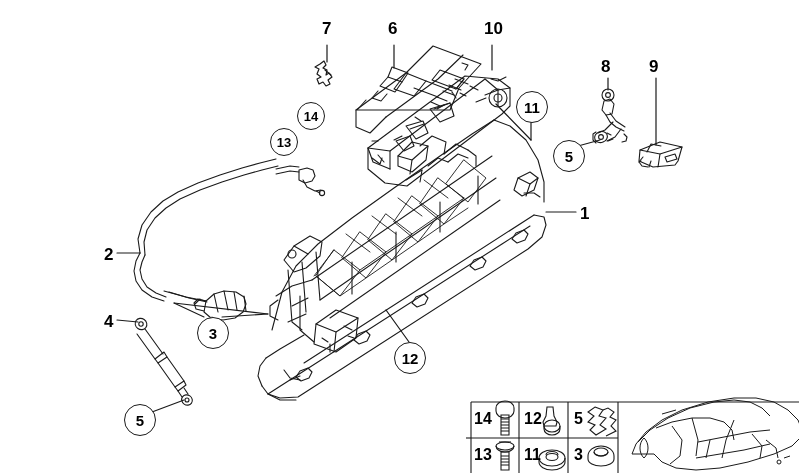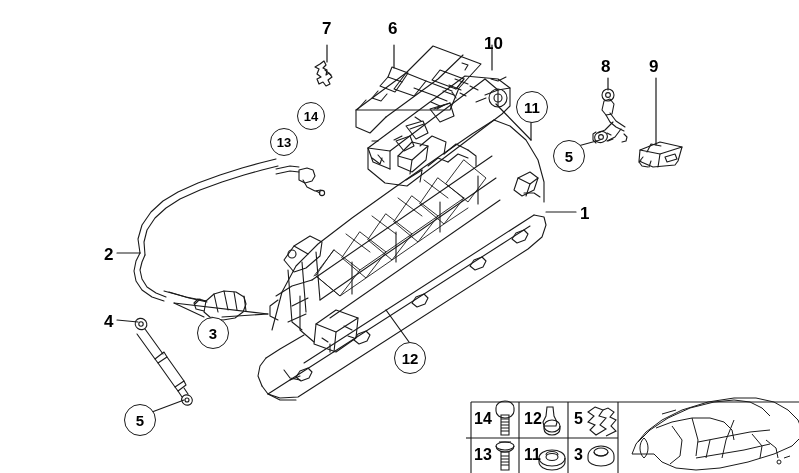--- a/index.html
+++ b/index.html
@@ -249,21 +249,21 @@
         <line x1="212" y1="317" x2="212" y2="317"></line>
         <line x1="409" y1="342" x2="386" y2="310"></line>
         <line x1="152" y1="412" x2="184" y2="400"></line>
       </g>
 
     </g>
   </svg>
 
   <div class="lbl" style="left:322px;top:20px;">7</div>
   <div class="lbl" style="left:388px;top:20px;">6</div>
-  <div class="lbl" style="left:484px;top:35px;">10</div>
+  <div class="lbl" style="left:484px;top:20px;">10</div>
   <div class="lbl" style="left:601px;top:58px;">8</div>
   <div class="lbl" style="left:649px;top:58px;">9</div>
   <div class="lbl" style="left:580px;top:205px;">1</div>
   <div class="lbl" style="left:104px;top:246px;">2</div>
   <div class="lbl" style="left:104px;top:313px;">4</div>
 
   <div class="callout sm" style="left:297px;top:102px;">14</div>
   <div class="callout sm" style="left:270px;top:128px;">13</div>
   <div class="callout" style="left:516px;top:91px;">11</div>
   <div class="callout" style="left:553px;top:140px;">5</div>

